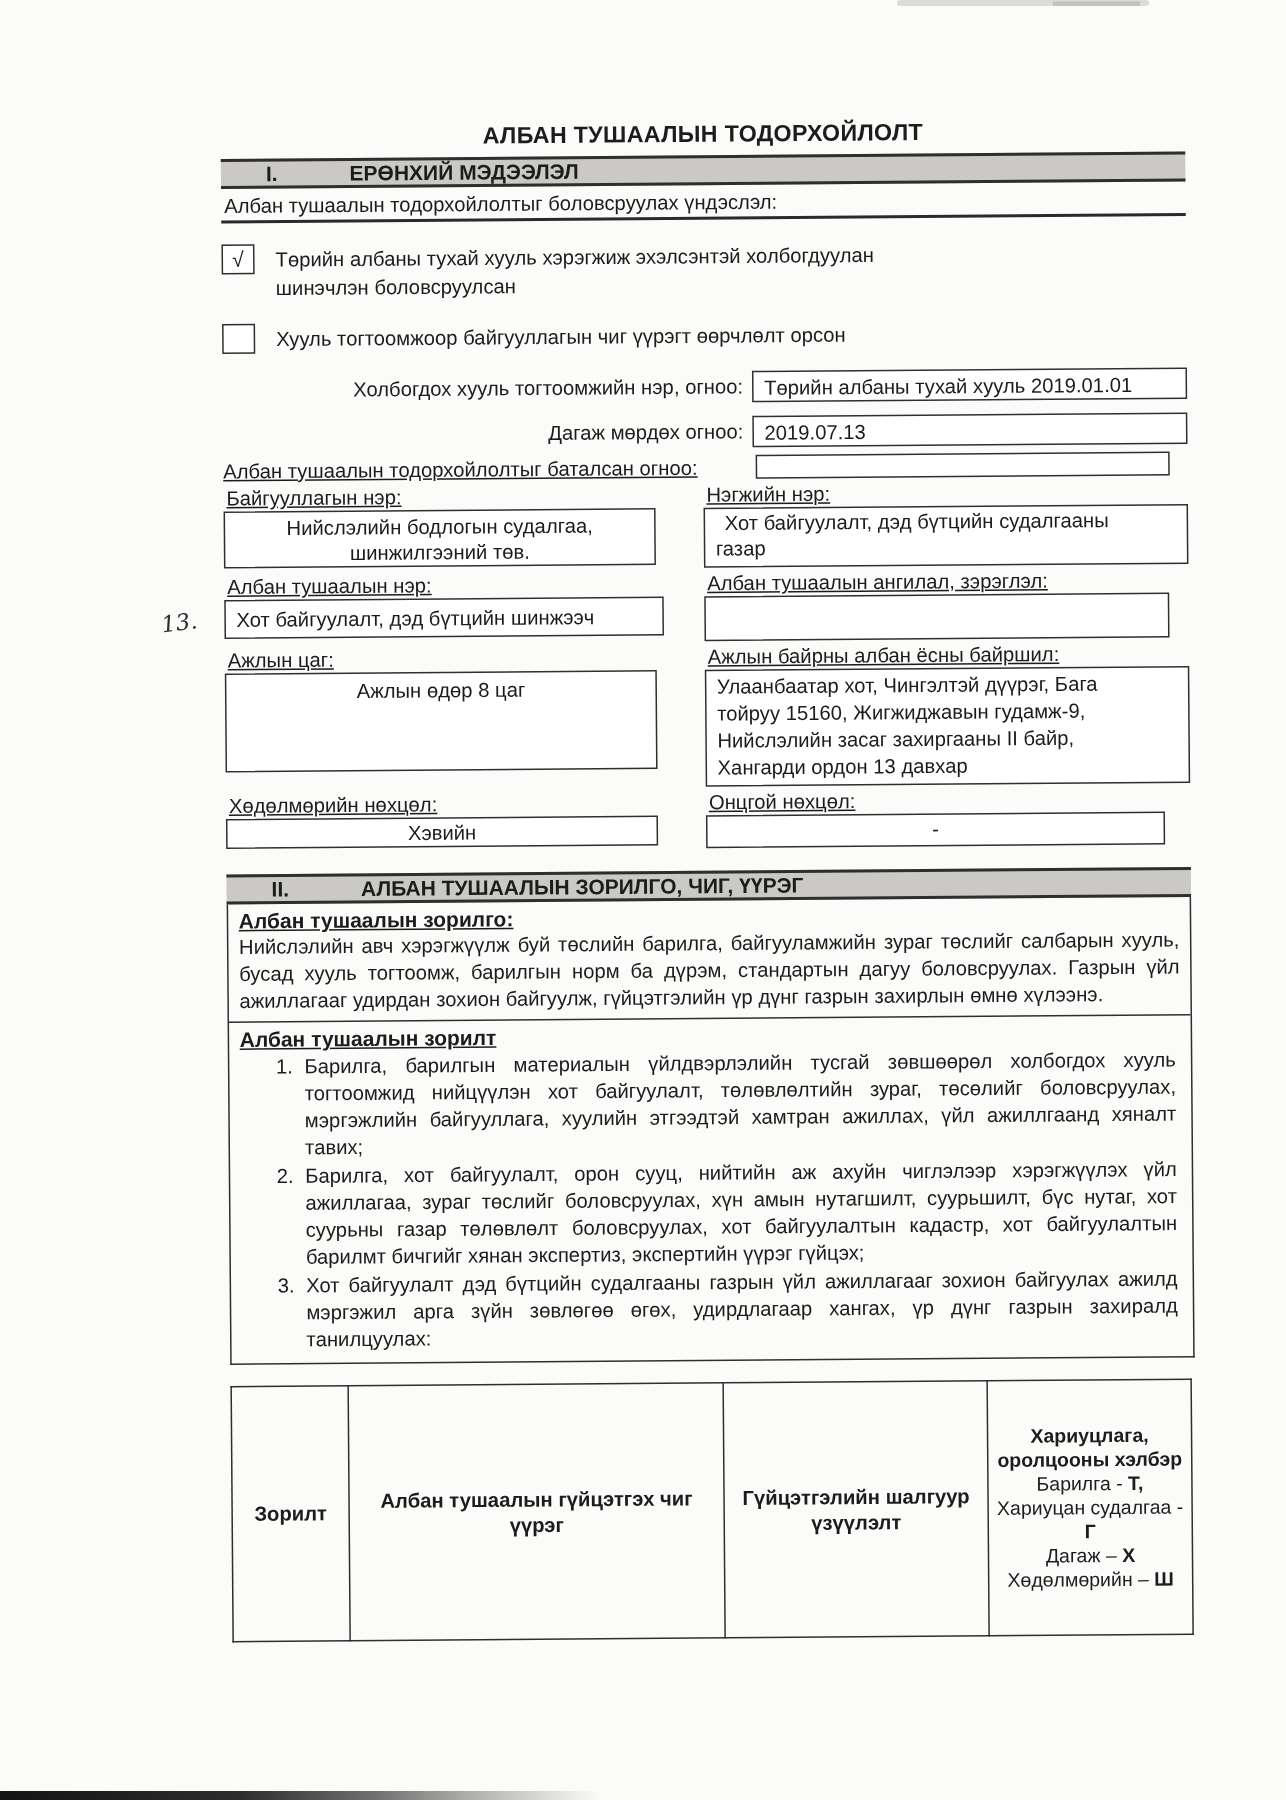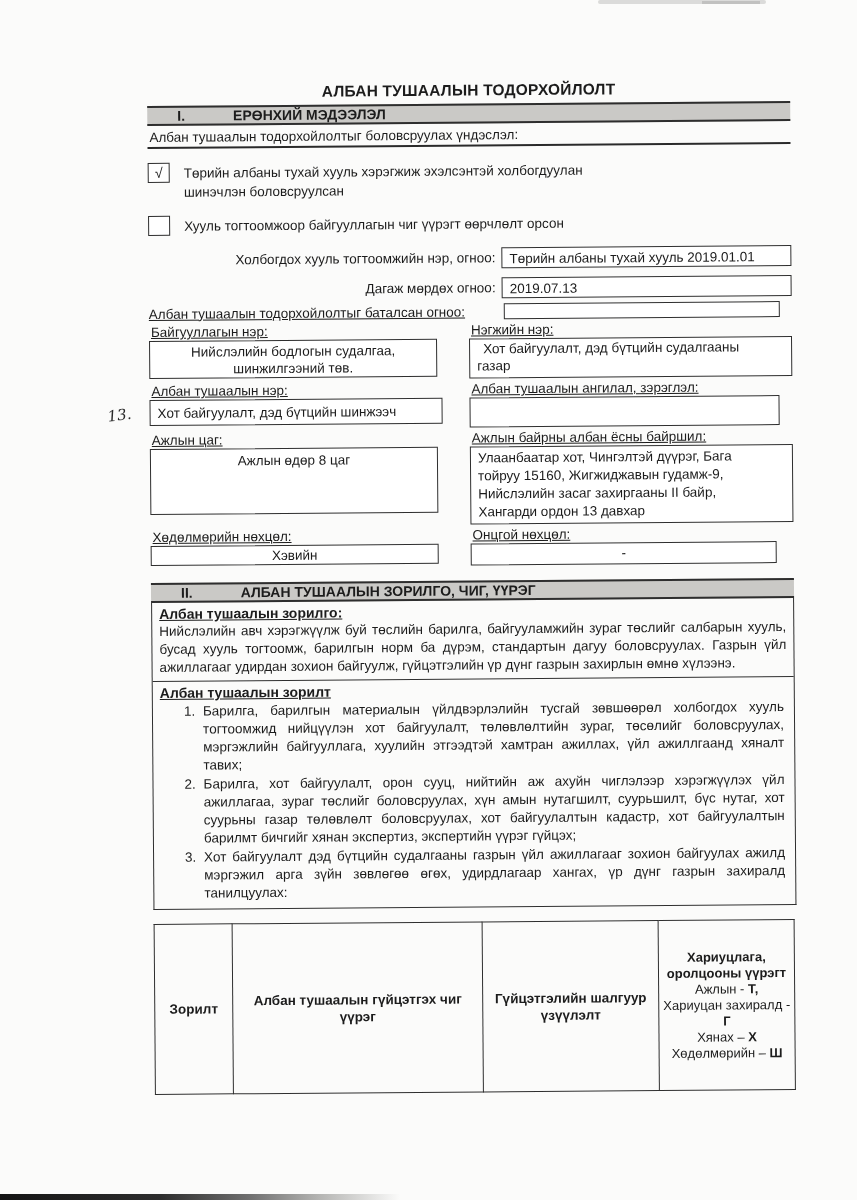--- a/index.html
+++ b/index.html
@@ -214,24 +214,24 @@
         <col style="width:250px">
         <col style="width:176px">
         <col style="width:136px">
     </colgroup>
     <tbody>
         <tr style="height:170px">
       <td class="th-bold">Зорилт</td>
       <td class="th-bold">Албан тушаалын гүйцэтгэх чиг үүрэг</td>
       <td class="th-bold">Гүйцэтгэлийн шалгуур үзүүлэлт</td>
       <td class="c4">
-        <div class="c4-title">Хариуцлага, оролцооны үүрэгт</div>
-        <div class="c4-rule"><span>Ажлын - </span><b>Т,</b></div>
-        <div class="c4-rule"><span>Хариуцан захиралд - </span><b>Г</b></div>
-        <div class="c4-rule"><span>Хянах – </span><b>Х</b></div>
+        <div class="c4-title">Хариуцлага, оролцооны хэлбэр</div>
+        <div class="c4-rule"><span>Барилга - </span><b>Т,</b></div>
+        <div class="c4-rule"><span>Хариуцан судалгаа - </span><b>Г</b></div>
+        <div class="c4-rule"><span>Дагаж – </span><b>Х</b></div>
         <div class="c4-rule"><span>Хөдөлмөрийн – </span><b>Ш</b></div>
       </td>
     </tr>
   </tbody>
     </table>
 
 </div>
 
 <div class="bottom-strip"></div>
 

